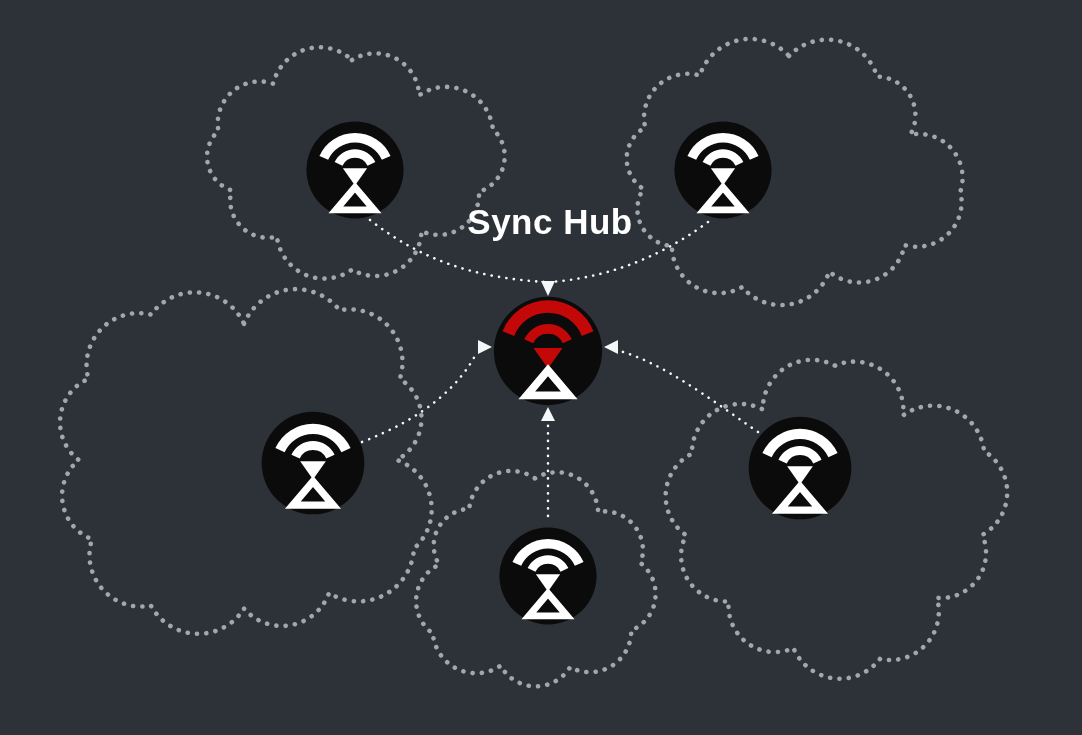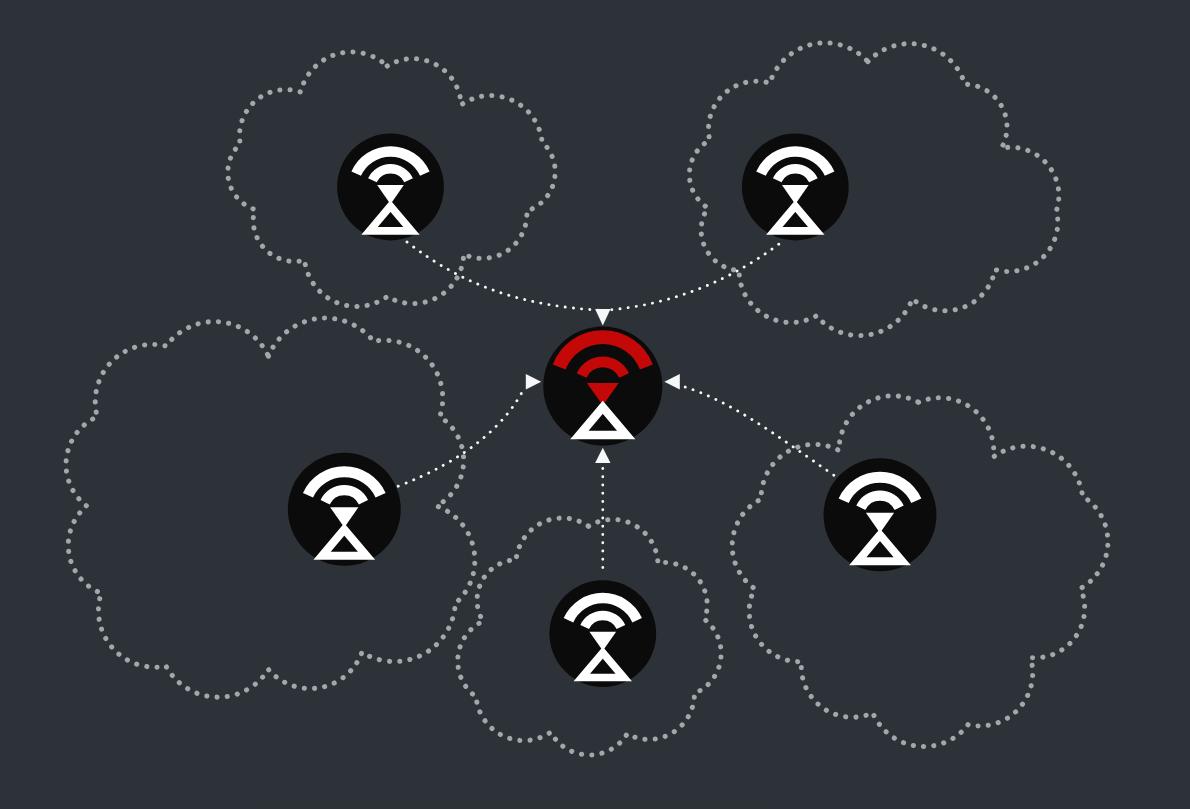--- a/index.html
+++ b/index.html
@@ -96,13 +96,14 @@
 
     <use href="#icon-peer" x="303" y="118" width="104" height="104"></use>
     <use href="#icon-peer" x="671" y="118" width="104" height="104"></use>
     <use href="#icon-peer" x="258" y="408" width="110" height="110"></use>
     <use href="#icon-peer" x="496" y="524" width="104" height="104"></use>
     <use href="#icon-peer" x="745" y="413" width="110" height="110"></use>
 
     <use href="#icon-hub" x="490" y="293" width="116" height="116"></use>
   </svg>
 
+  <div class="diagram-title">Sync Hub</div>
 </div>
 
 </body></html>

